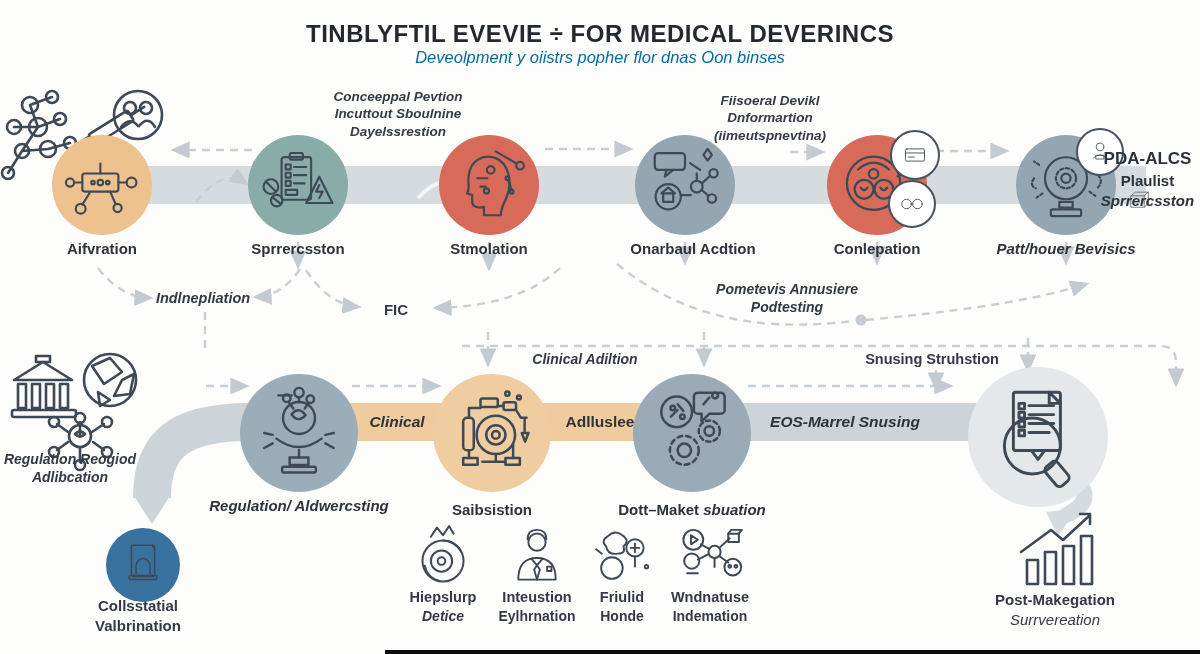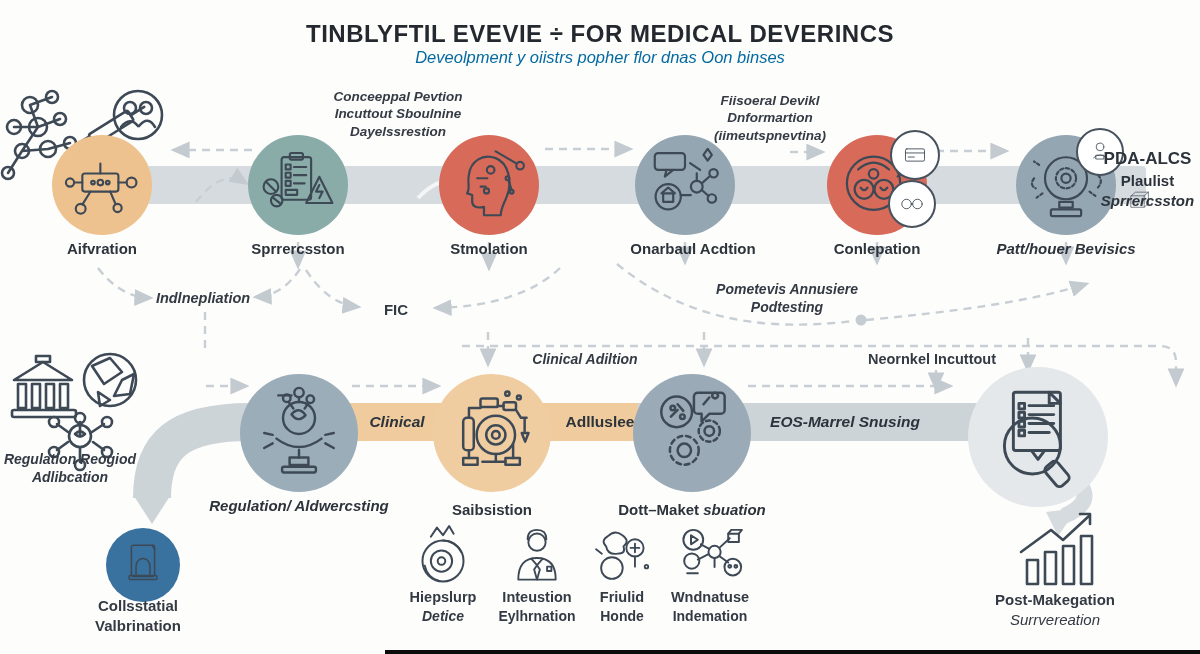--- a/index.html
+++ b/index.html
@@ -241,21 +241,21 @@
     <div style="font-weight:600;font-style:italic;font-size:15px;">Sprrercsston</div>
   </div>
 
   <div class="note it bold" style="left:203px;top:289px;font-size:14.5px;">Indlnepliation</div>
   <div class="note bold" style="left:396px;top:300px;font-size:15px;">FIC</div>
   <div class="note it" style="left:787px;top:280px;font-weight:600;">
     <span>Pometevis Annusiere</span>
       <span>Podtesting</span>
   </div>
   <div class="note it" style="left:585px;top:350px;font-weight:600;font-size:14px;">Clinical Adiltion</div>
-  <div class="note bold" style="left:932px;top:350px;font-size:14.5px;">Neornkel Incuttout</div>
+  <div class="note bold" style="left:932px;top:350px;font-size:14.5px;">Snusing Struhstion</div>
 
   <div class="bandtext it" style="left:397px;top:422px;">Clinical</div>
   <div class="bandtext" style="left:600px;top:422px;">Adlluslee</div>
   <div class="bandtext it" style="left:845px;top:422px;">EOS-Marrel Snusing</div>
 
   <div class="circ" style="left:240px;top:374px;width:118px;height:118px;background:#9badb9;">
     <svg class="ic" width="94" height="94" viewBox="0 0 100 100">
       <path d="M28 10 H42"></path>
       <circle cx="50" cy="34" r="17" fill="#fff"></circle>
       <path d="M42 30 q8 -9 15 1 q-8 9 -15 -1"></path>

